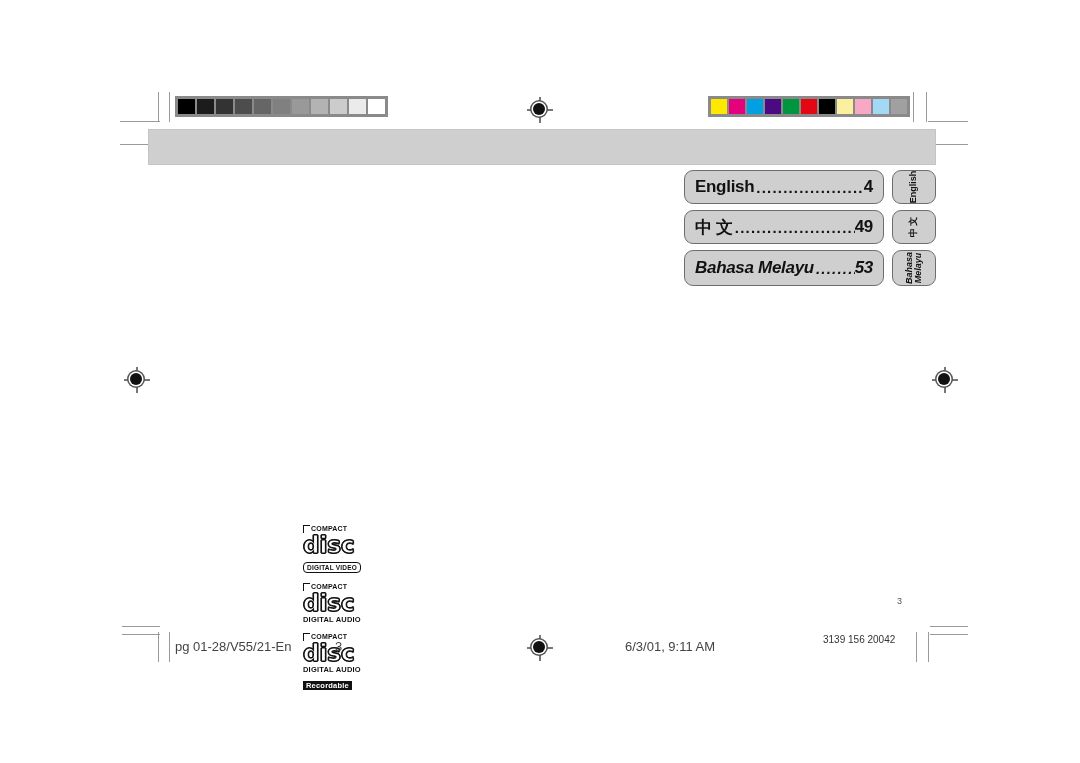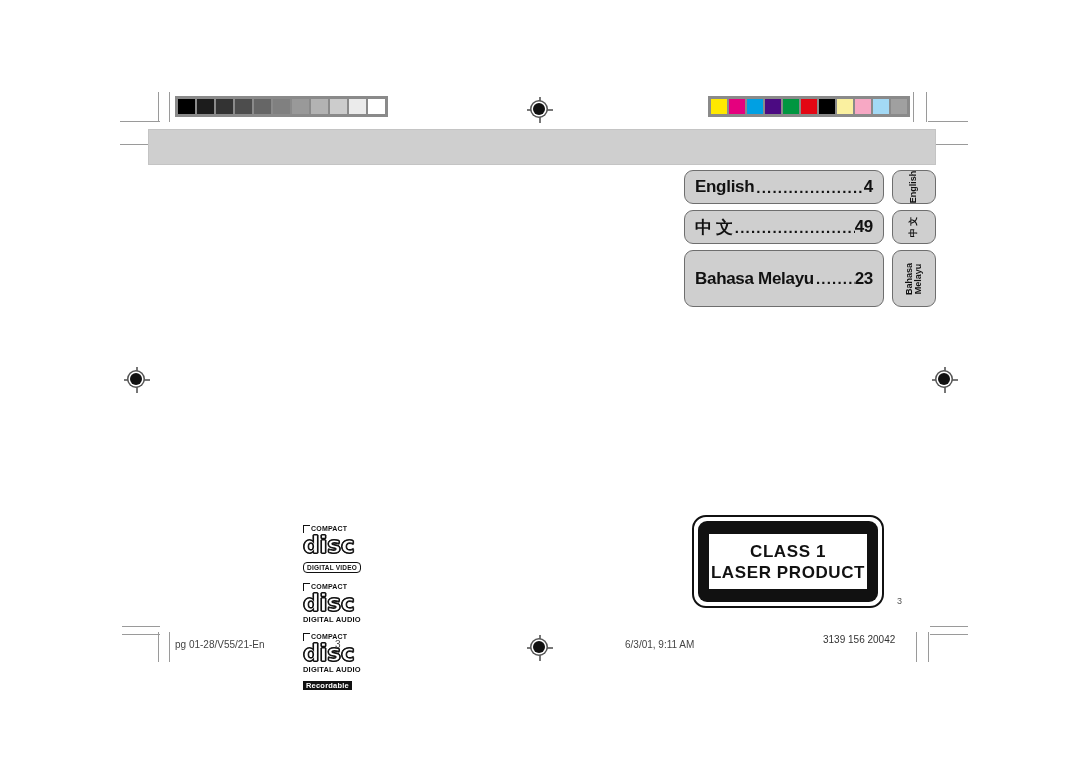--- a/index.html
+++ b/index.html
@@ -147,21 +147,21 @@
     top: 50%;
     transform: translate(-50%, -50%) rotate(-90deg);
     font-size: 9px;
     font-weight: bold;
     color: #111;
     white-space: nowrap;
     line-height: 1.05;
     text-align: center;
   }
   .lang-row.tall .lang-box,
-  .lang-row.tall .lang-tab { height: 57px; }
+  .lang-row.tall .lang-tab { height: 36px; font-style: italic; }
 
   
   .cd-logos {
     position: absolute;
     left: 303px;
     top: 480px;
     margin-top: 44px;
   }
   .cd-logo {
     width: 62px;
@@ -264,21 +264,21 @@
     position: absolute;
     left: 897px;
     top: 596px;
     font-size: 9px;
     color: #555;
   }
 
   
   .footer-text {
     position: absolute;
-    font-size: 10px;
+    font-size: 13px;
     color: #444;
     white-space: nowrap;
   }
   .footer-file { left: 175px; top: 639px; }
   .footer-pageno { left: 335px; top: 639px; }
   .footer-date { left: 625px; top: 639px; }
   .footer-code {
     left: 823px;
     top: 634px;
     font-size: 10px;
@@ -381,21 +381,21 @@
       </div>
       <div class="lang-tab">
         <span class="tab-text">中 文</span>
       </div>
     </div>
 
     <div class="lang-row tall">
       <div class="lang-box">
         <span class="lang-name">Bahasa Melayu</span>
         <span class="lang-leader">....................</span>
-        <span class="lang-page">23</span>
+        <span class="lang-page">53</span>
       </div>
       <div class="lang-tab">
         <span class="tab-text" id="tab-bm"><span>Bahasa</span><br><span>Melayu</span></span>
       </div>
     </div>
 
   </div>
 
   <div class="cd-logos">
 
@@ -422,28 +422,20 @@
         <div class="cd-bracket"></div>
         <div class="cd-compact">COMPACT</div>
       </div>
       <div class="cd-word">disc</div>
       <div class="cd-sub">DIGITAL AUDIO</div>
       <div class="cd-sub inverse">Recordable</div>
     </div>
 
   </div>
 
-  <div class="laser">
-    <div class="laser-inner">
-      <div class="laser-text">
-        <span>CLASS 1</span>
-        <span>LASER PRODUCT</span>
-      </div>
-    </div>
-  </div>
   <div class="laser-pageno">3</div>
 
   <div class="footer-text footer-file">pg 01-28/V55/21-En</div>
   <div class="footer-text footer-pageno">3</div>
   <div class="footer-text footer-date">6/3/01, 9:11 AM</div>
   <div class="footer-text footer-code">3139 156 20042</div>
 
 </div>
 
 </body></html>

